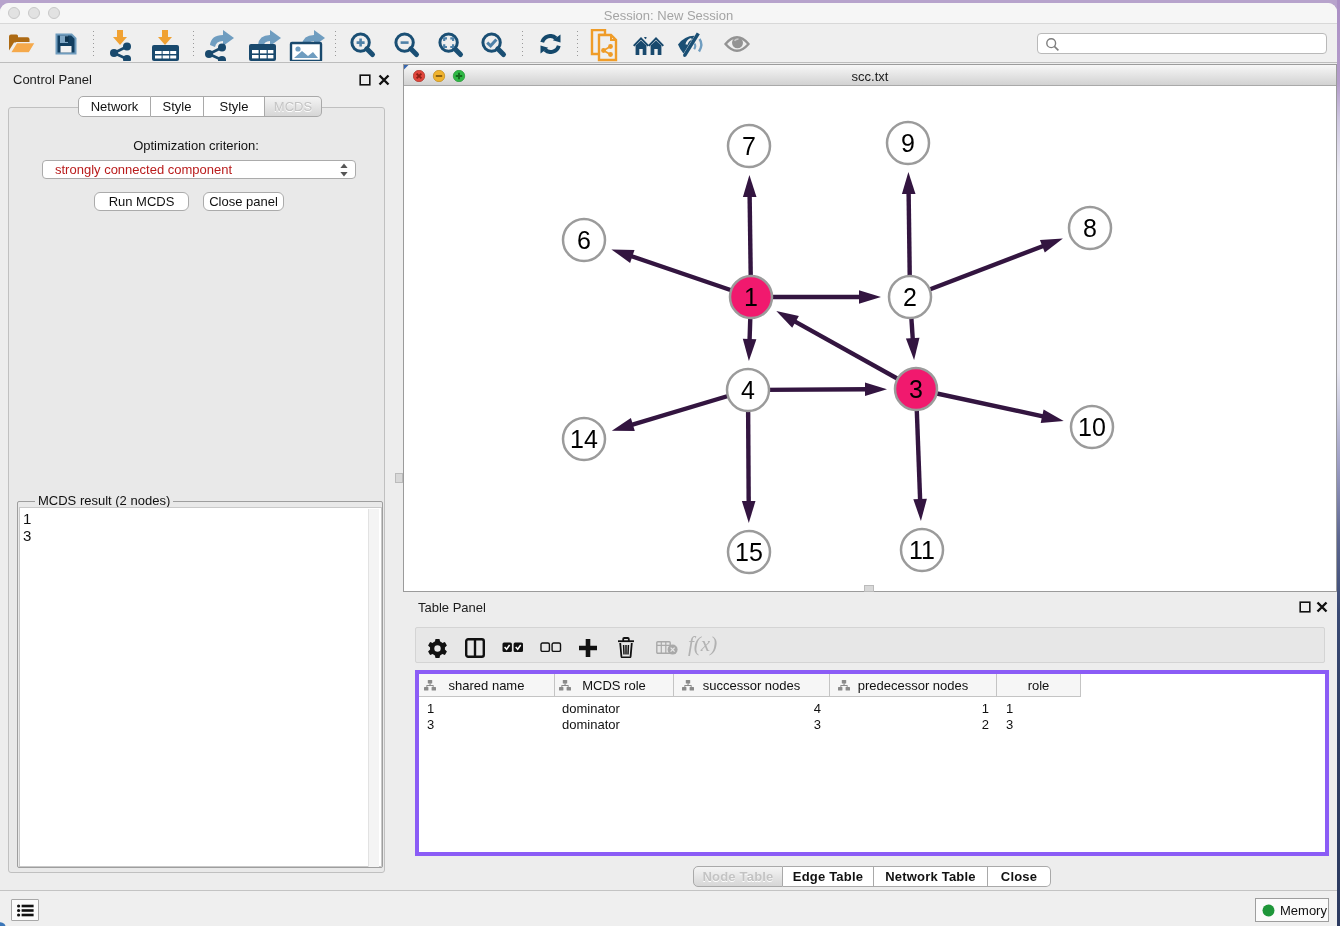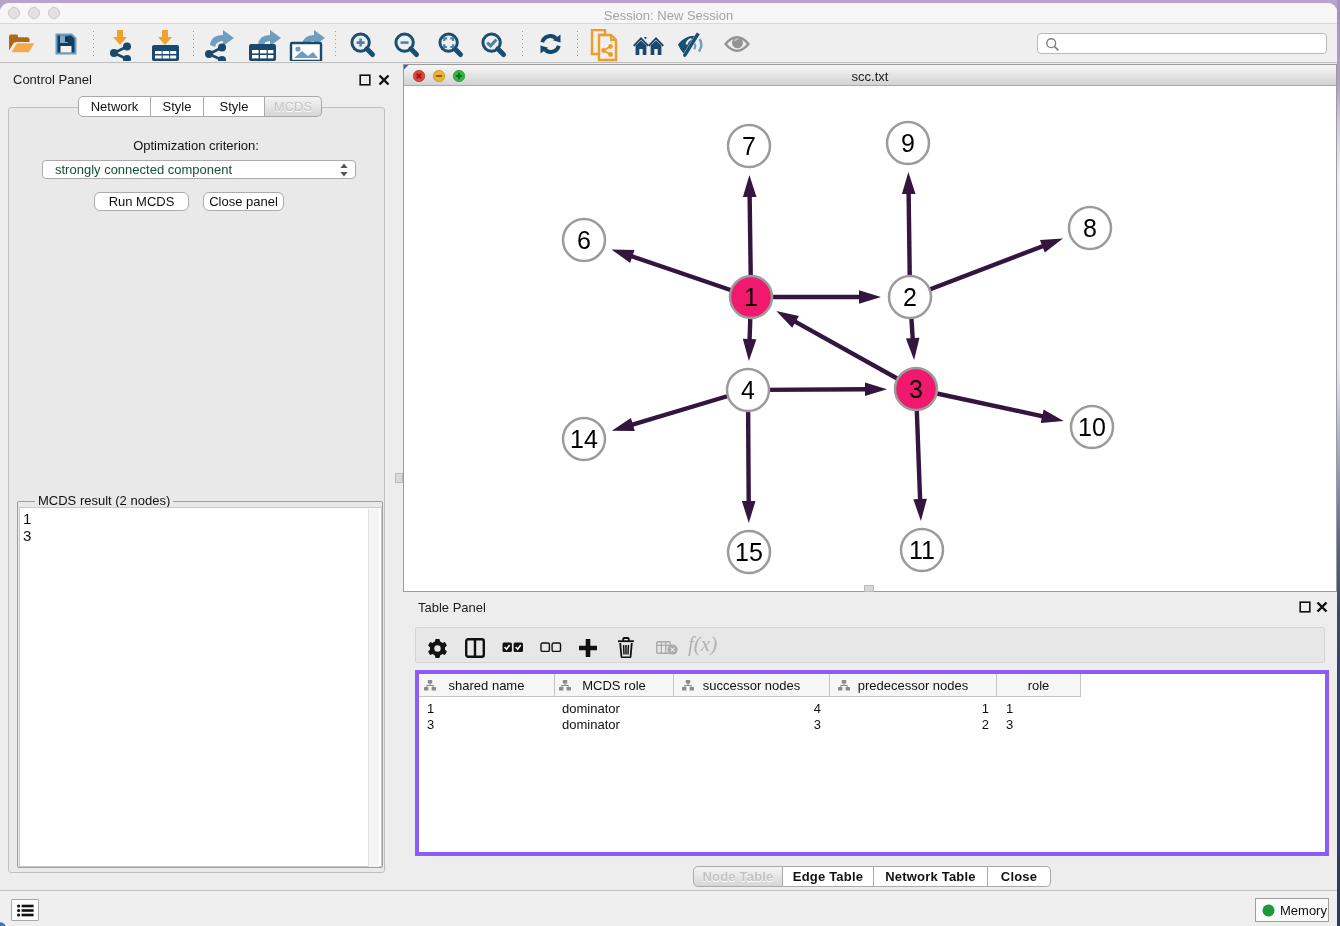--- a/index.html
+++ b/index.html
@@ -31,21 +31,21 @@
   background:#e9e9e9; border:1px solid #c0c0c0; border-radius:3px; }
 #cptabs { left:78px; top:96px; height:21px; display:flex; z-index:5; }
 .tab { height:21px; font-size:13px; color:#111; background:#fff;
   border:1px solid #a9a9a9; border-left:none; display:flex; align-items:center; justify-content:center; }
 .tab.first { border-left:1px solid #a9a9a9; border-radius:5px 0 0 5px; }
 .tab.last { border-radius:0 5px 5px 0; }
 .tab.sel { background:linear-gradient(#f4f4f4,#d6d6d6); color:#c3c3c3;
   text-shadow:0 1px 0 #fff; }
 #optlabel { left:0; top:138px; width:392px; text-align:center; font-size:13px; color:#111; }
 #combo { left:42px; top:160px; width:314px; height:19px;
-  background:#fff; border:1px solid #ababab; border-radius:4px; font-size:13px; color:#14532d; }
+  background:#fff; border:1px solid #ababab; border-radius:4px; font-size:13px; color:#b91c1c; }
 .btn { position:absolute; height:19px; background:#fff; border:1px solid #ababab;
   border-radius:6px; font-size:13px; color:#111; text-align:center; line-height:17px; }
 #mcdsbox { left:17px; top:501px; width:366px; height:367px;
   border:1px solid #9e9e9e; border-radius:2px; }
 #mcdstitle { position:absolute; left:5px; top:-9px; background:#e9e9e9; padding:0 3px;
   font-size:13px; color:#111;margin-left:12px; }
 #mcdslist { position:absolute; left:1px; top:5px; width:363px; height:360px;
   background:#fff; border:1px solid #c9c9c9; font-size:15px; color:#111; }
 #mcdslist .sb { position:absolute; right:2px; top:1px; width:11px; height:358px;
   background:#f4f4f4; border-left:1px solid #e2e2e2; }

